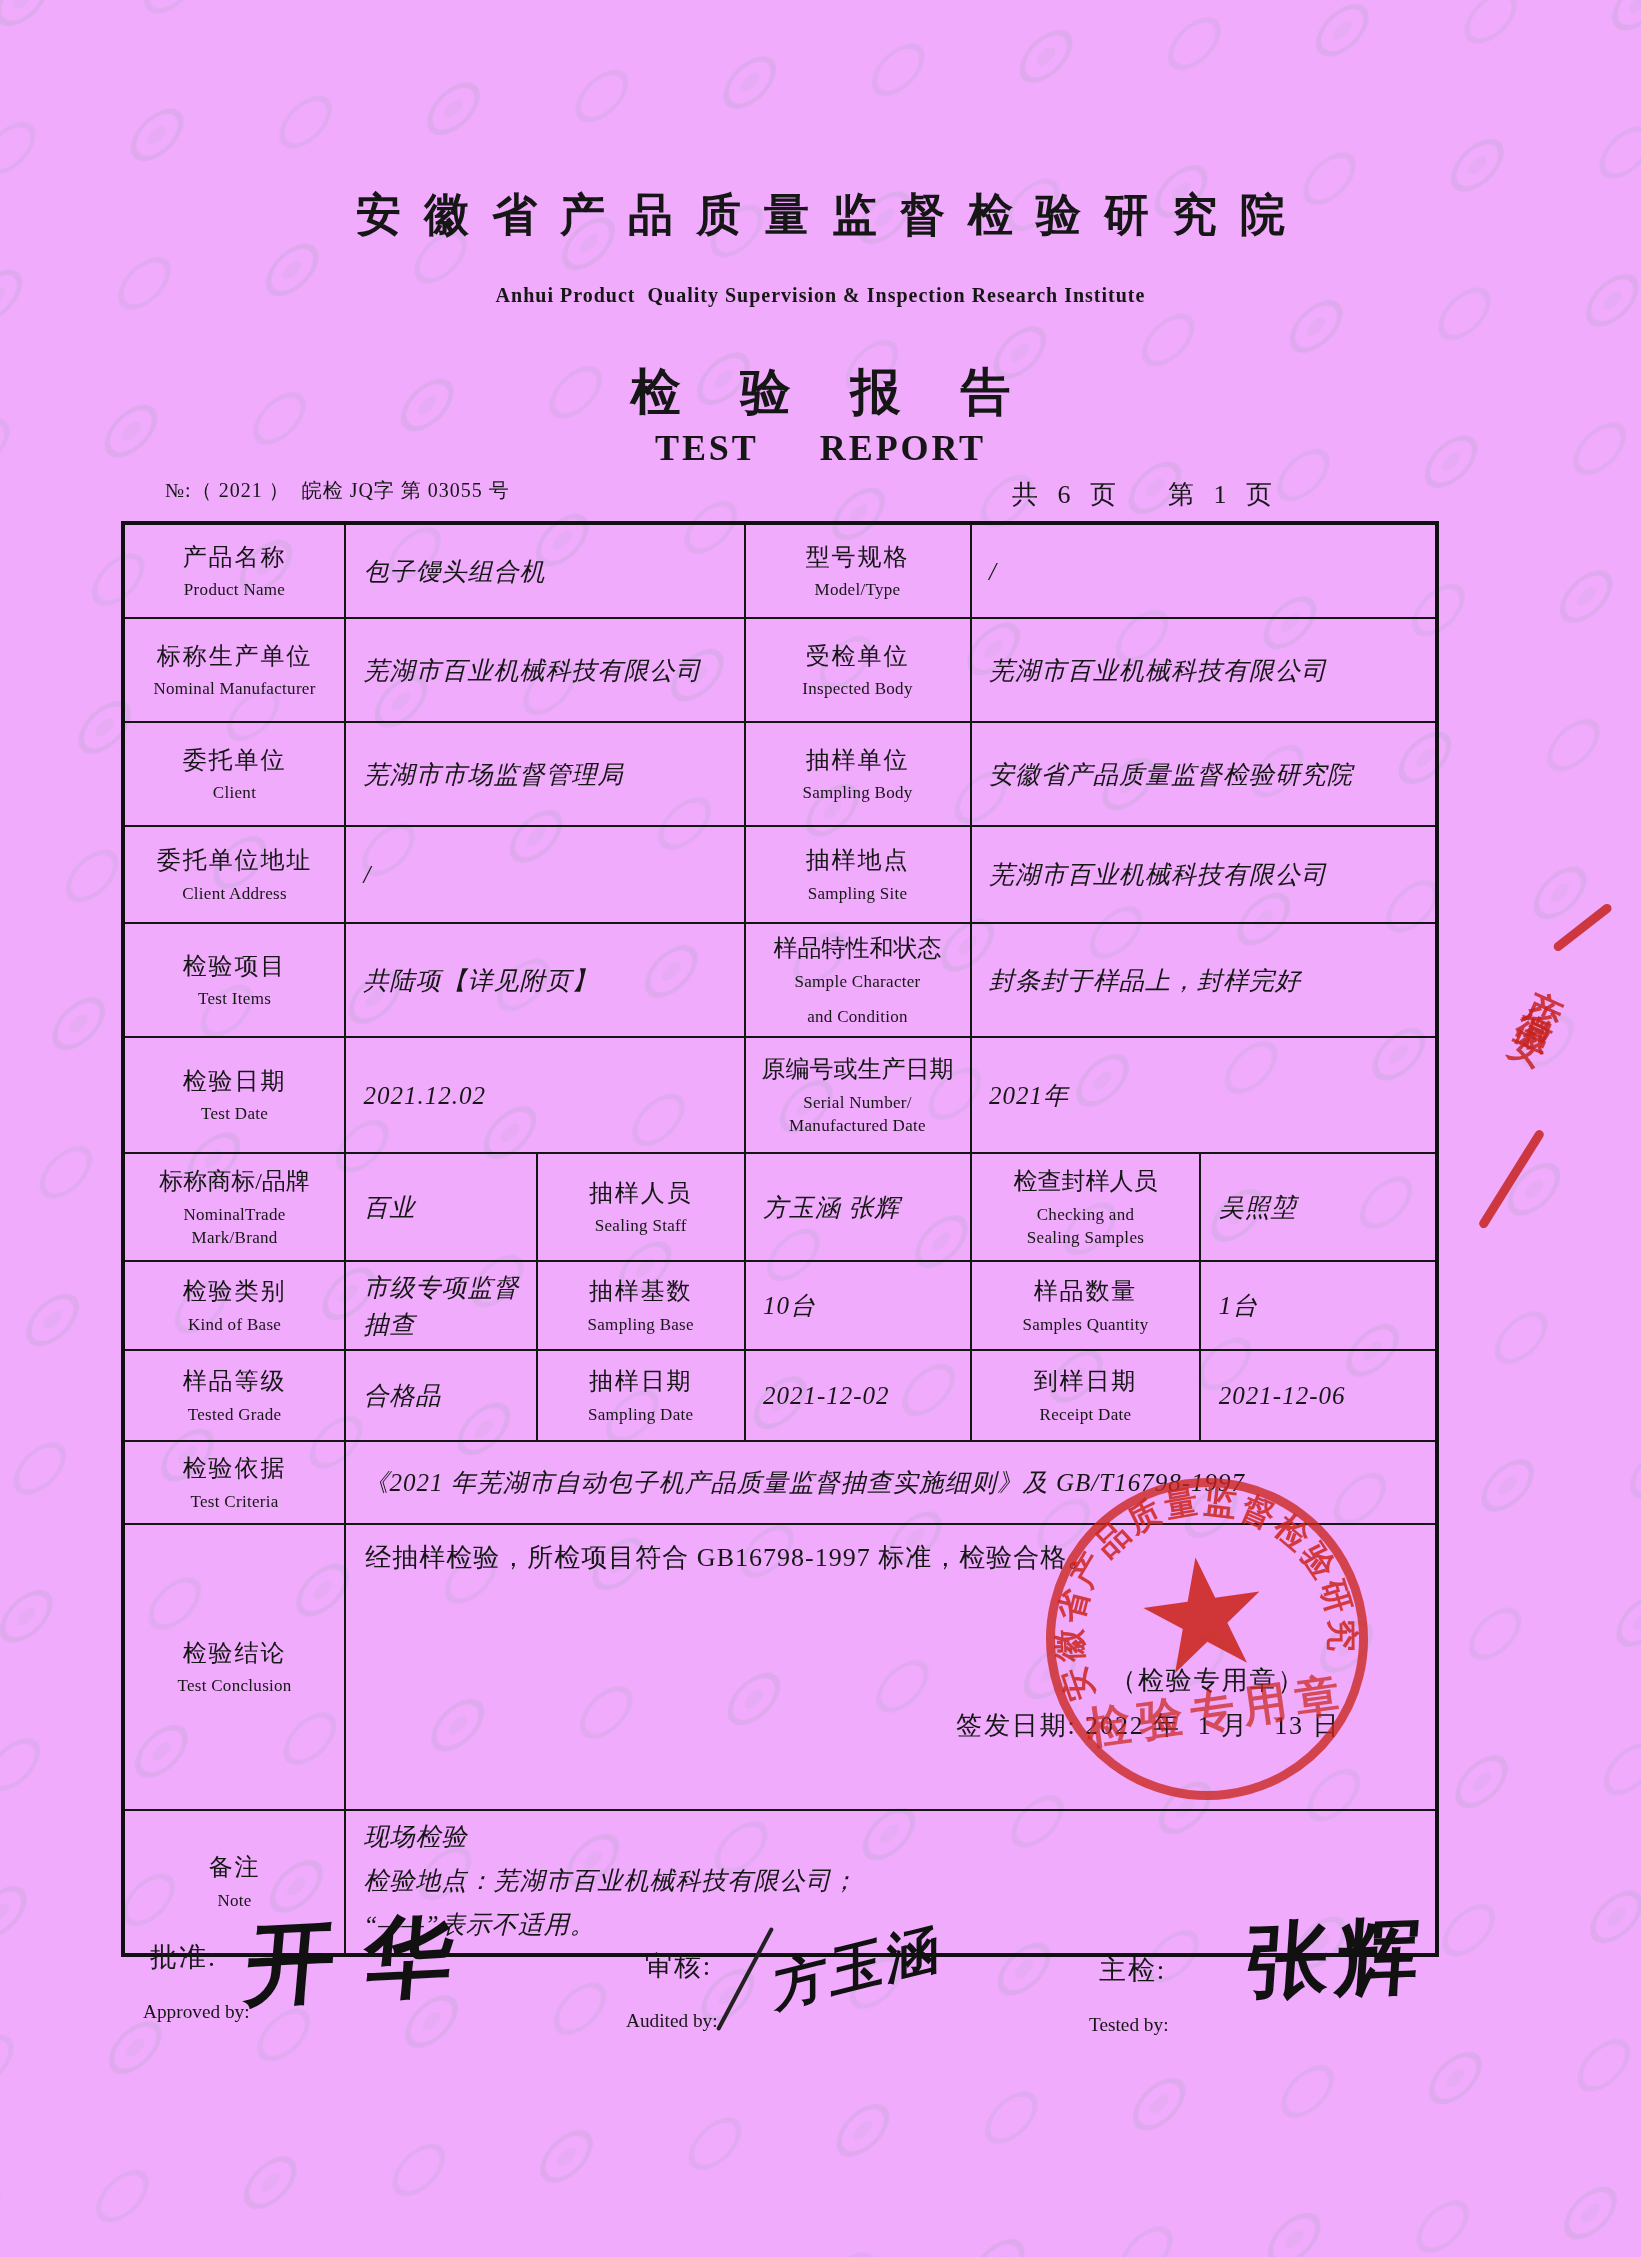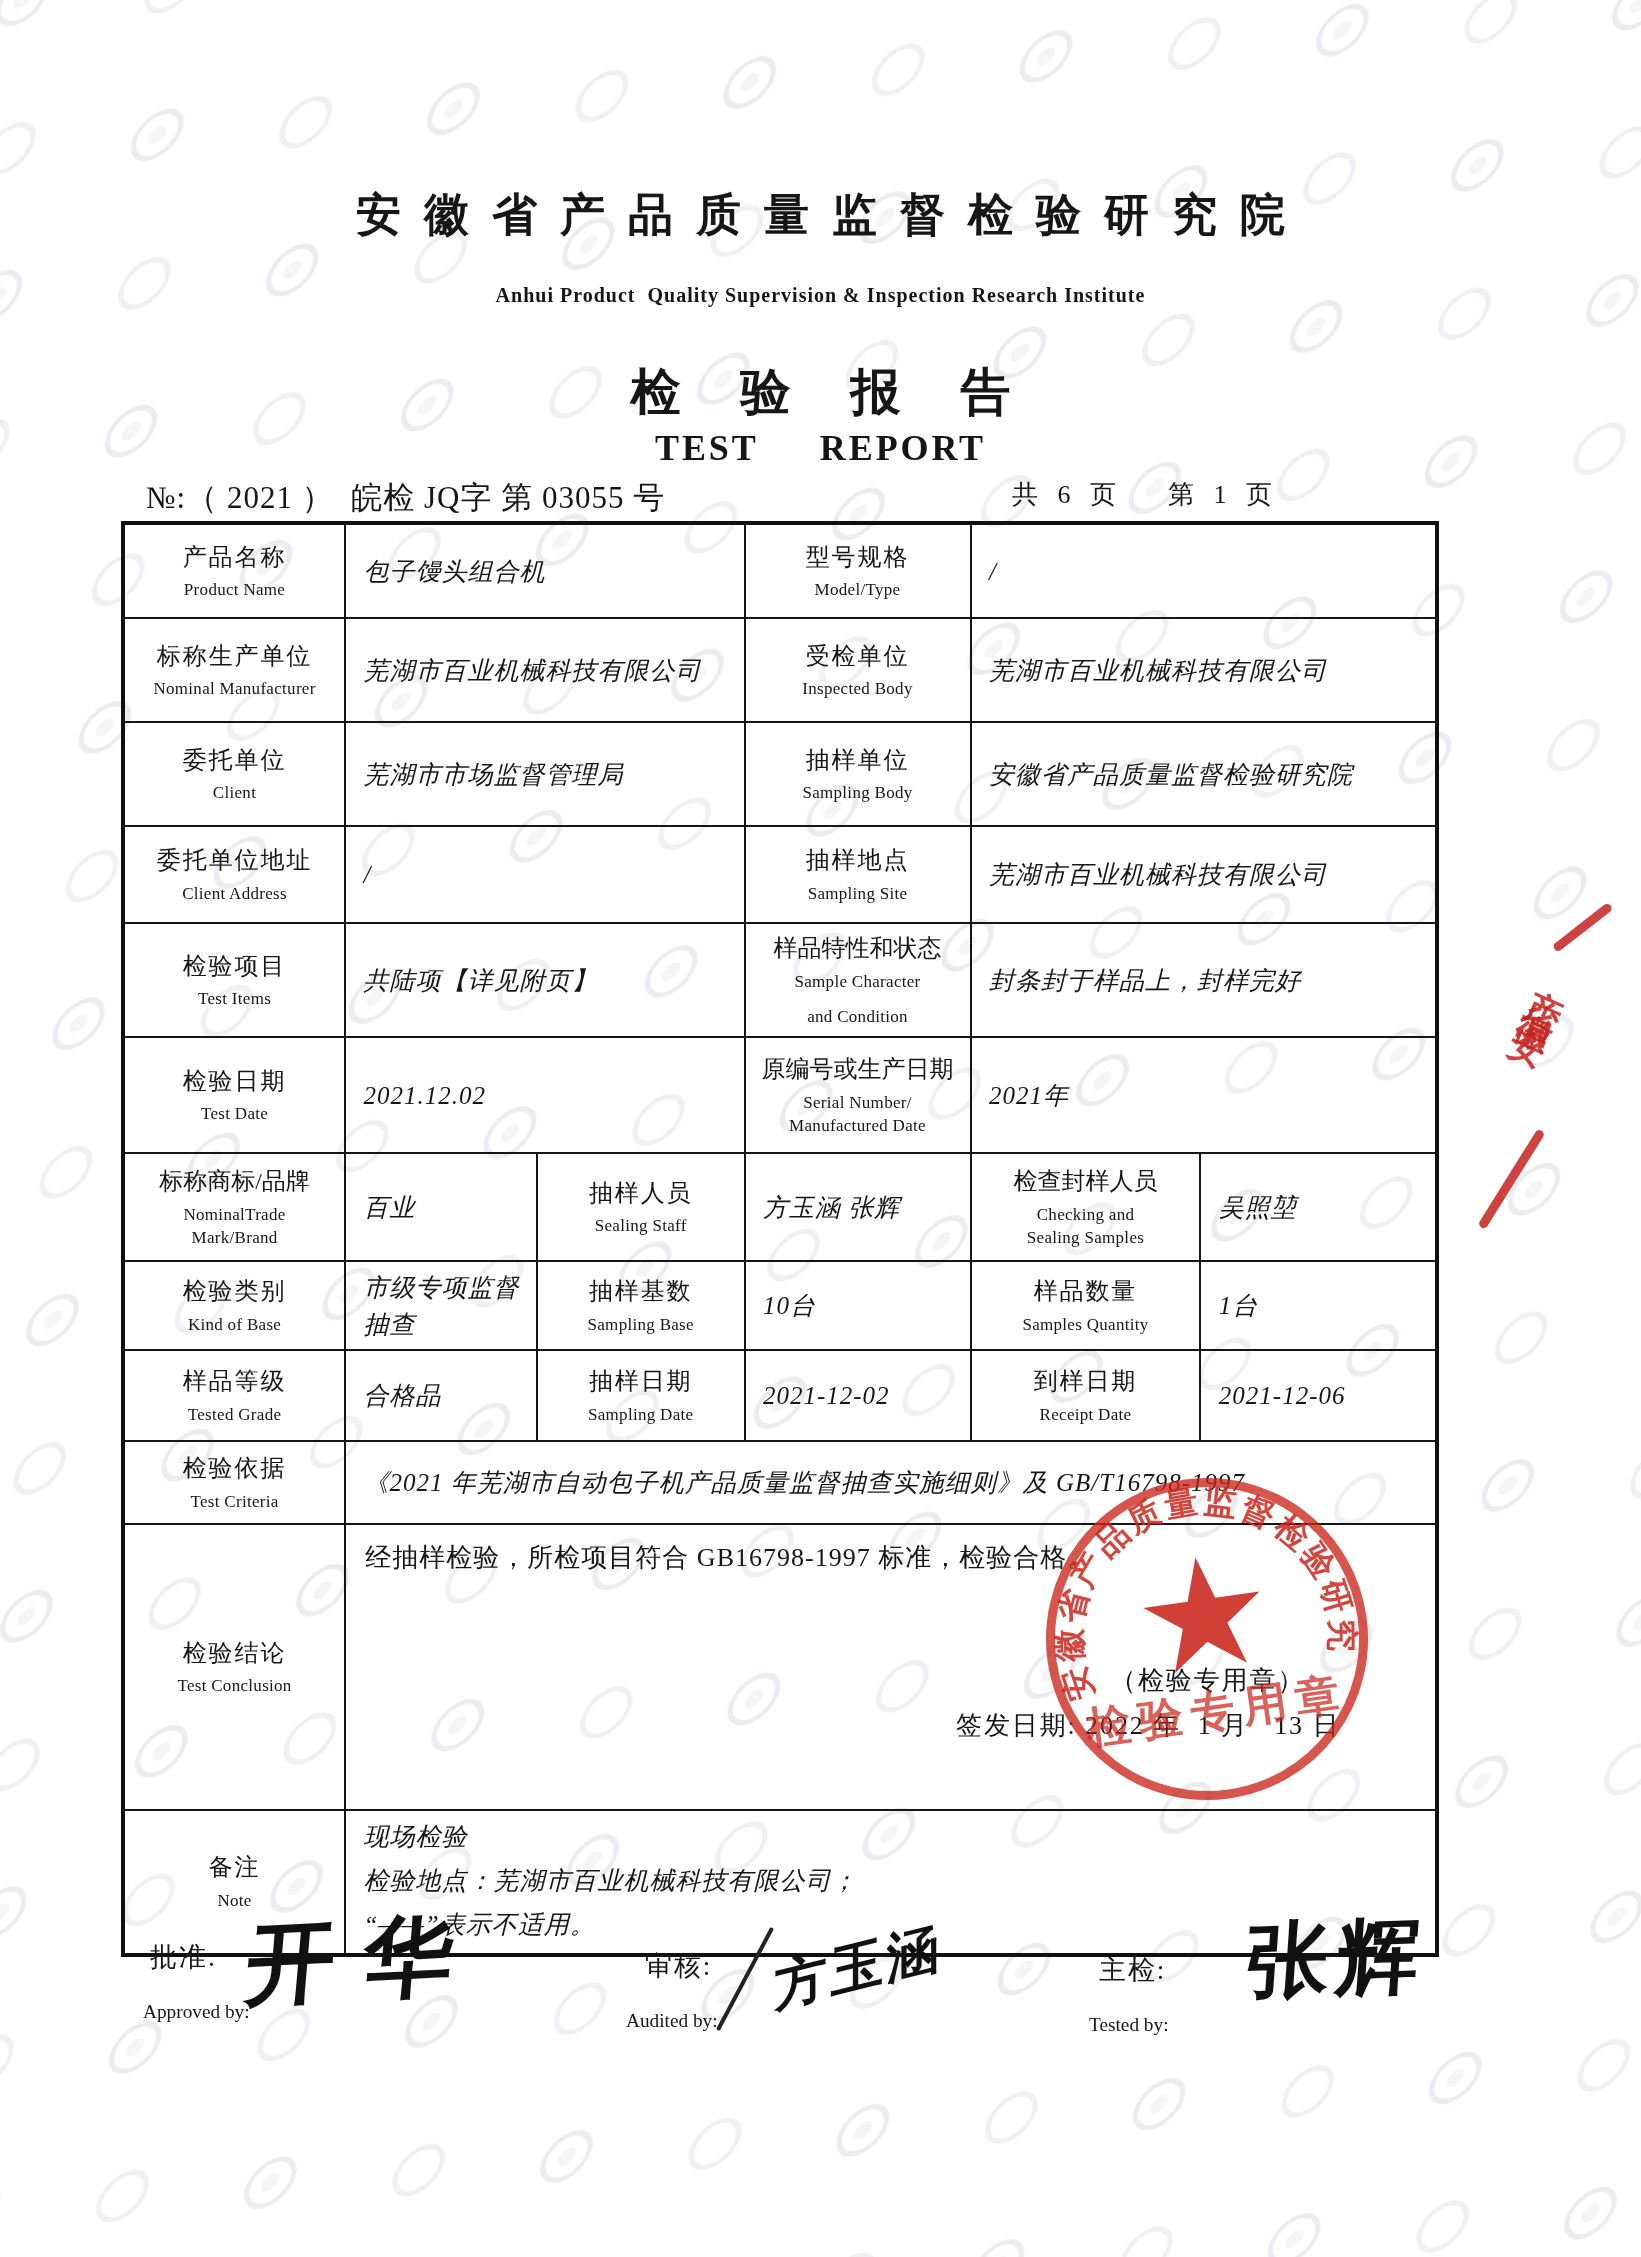--- a/index.html
+++ b/index.html
@@ -1,19 +1,19 @@
 <!DOCTYPE html>
 <html><head>
 <meta charset="utf-8">
 <style>
   * { margin:0; padding:0; box-sizing:border-box; }
   html,body { background:#8a8a8a; }
   .page {
     position:relative; width:1641px; height:2257px; margin:0 auto;
-    background:#ffffff; overflow:hidden;
+    background:#f0abfc; overflow:hidden;
     font-family:"Liberation Serif","DejaVu Serif",serif; color:#161616;
   }
   
   .watermark {
     position:absolute; left:-40%; top:-40%; width:180%; height:180%;
     transform:rotate(-45deg); pointer-events:none; z-index:0;
     background-image:
       radial-gradient(ellipse 44px 25px at center, rgba(0,0,0,0) 57%, rgba(150,162,178,0.20) 60%, rgba(150,162,178,0.20) 72%, rgba(0,0,0,0) 75%),
       radial-gradient(ellipse 44px 25px at center, rgba(0,0,0,0) 57%, rgba(150,162,178,0.16) 60%, rgba(150,162,178,0.16) 72%, rgba(0,0,0,0) 75%),
       radial-gradient(ellipse 25px 12.6px at center, rgba(160,170,185,0.12) 0 45%, rgba(0,0,0,0) 48%);
@@ -22,21 +22,21 @@
   }
   
   .inst-cn { position:absolute; top:185px; left:0; width:100%; text-align:center;
     font-size:45px; font-weight:700; letter-spacing:23px; text-indent:23px; z-index:2; }
   .inst-en { position:absolute; top:284px; left:0; width:100%; text-align:center;
     font-size:20px; font-weight:600; letter-spacing:1px; white-space:pre; z-index:2; }
   .title-cn { position:absolute; top:359px; left:0; width:100%; text-align:center;
     font-size:50px; font-weight:700; letter-spacing:60px; text-indent:60px; z-index:2; }
   .title-en { position:absolute; top:427px; left:0; width:100%; text-align:center;
     font-size:36px; font-weight:700; letter-spacing:2.9px; word-spacing:50px; z-index:2; }
-  .report-no { position:absolute; top:477px; left:146px; font-size:31px; letter-spacing:1px; white-space:pre; z-index:2; }
+  .report-no { position:absolute; top:477px; left:165px; font-size:20px; letter-spacing:1px; white-space:pre; z-index:2; }
   .page-info { position:absolute; top:477px; left:1012px; font-size:26px; white-space:pre; z-index:2;text-align:right; }
   
   table.report { position:absolute; left:121px; top:521px; width:1318px; z-index:2;
     border-collapse:collapse; table-layout:fixed; background:transparent;border-radius:26px; }
   table.report td { border:2.5px solid #151515; vertical-align:middle; }
   table.report { border:4.8px solid #101010; }
   td.lc { text-align:center; padding:3.9px 1.9px; }
   td.lc .cn { font-size:24px; letter-spacing:1.9px; line-height:33px; }
   td.lc .en { font-size:17px; letter-spacing:0.3px; line-height:23px; margin-top:4.8px; }
   td.vc { font-size:25px; padding:5.8px 9.7px 5.8px 17.4px; letter-spacing:1px; line-height:37px;font-style:italic; }

